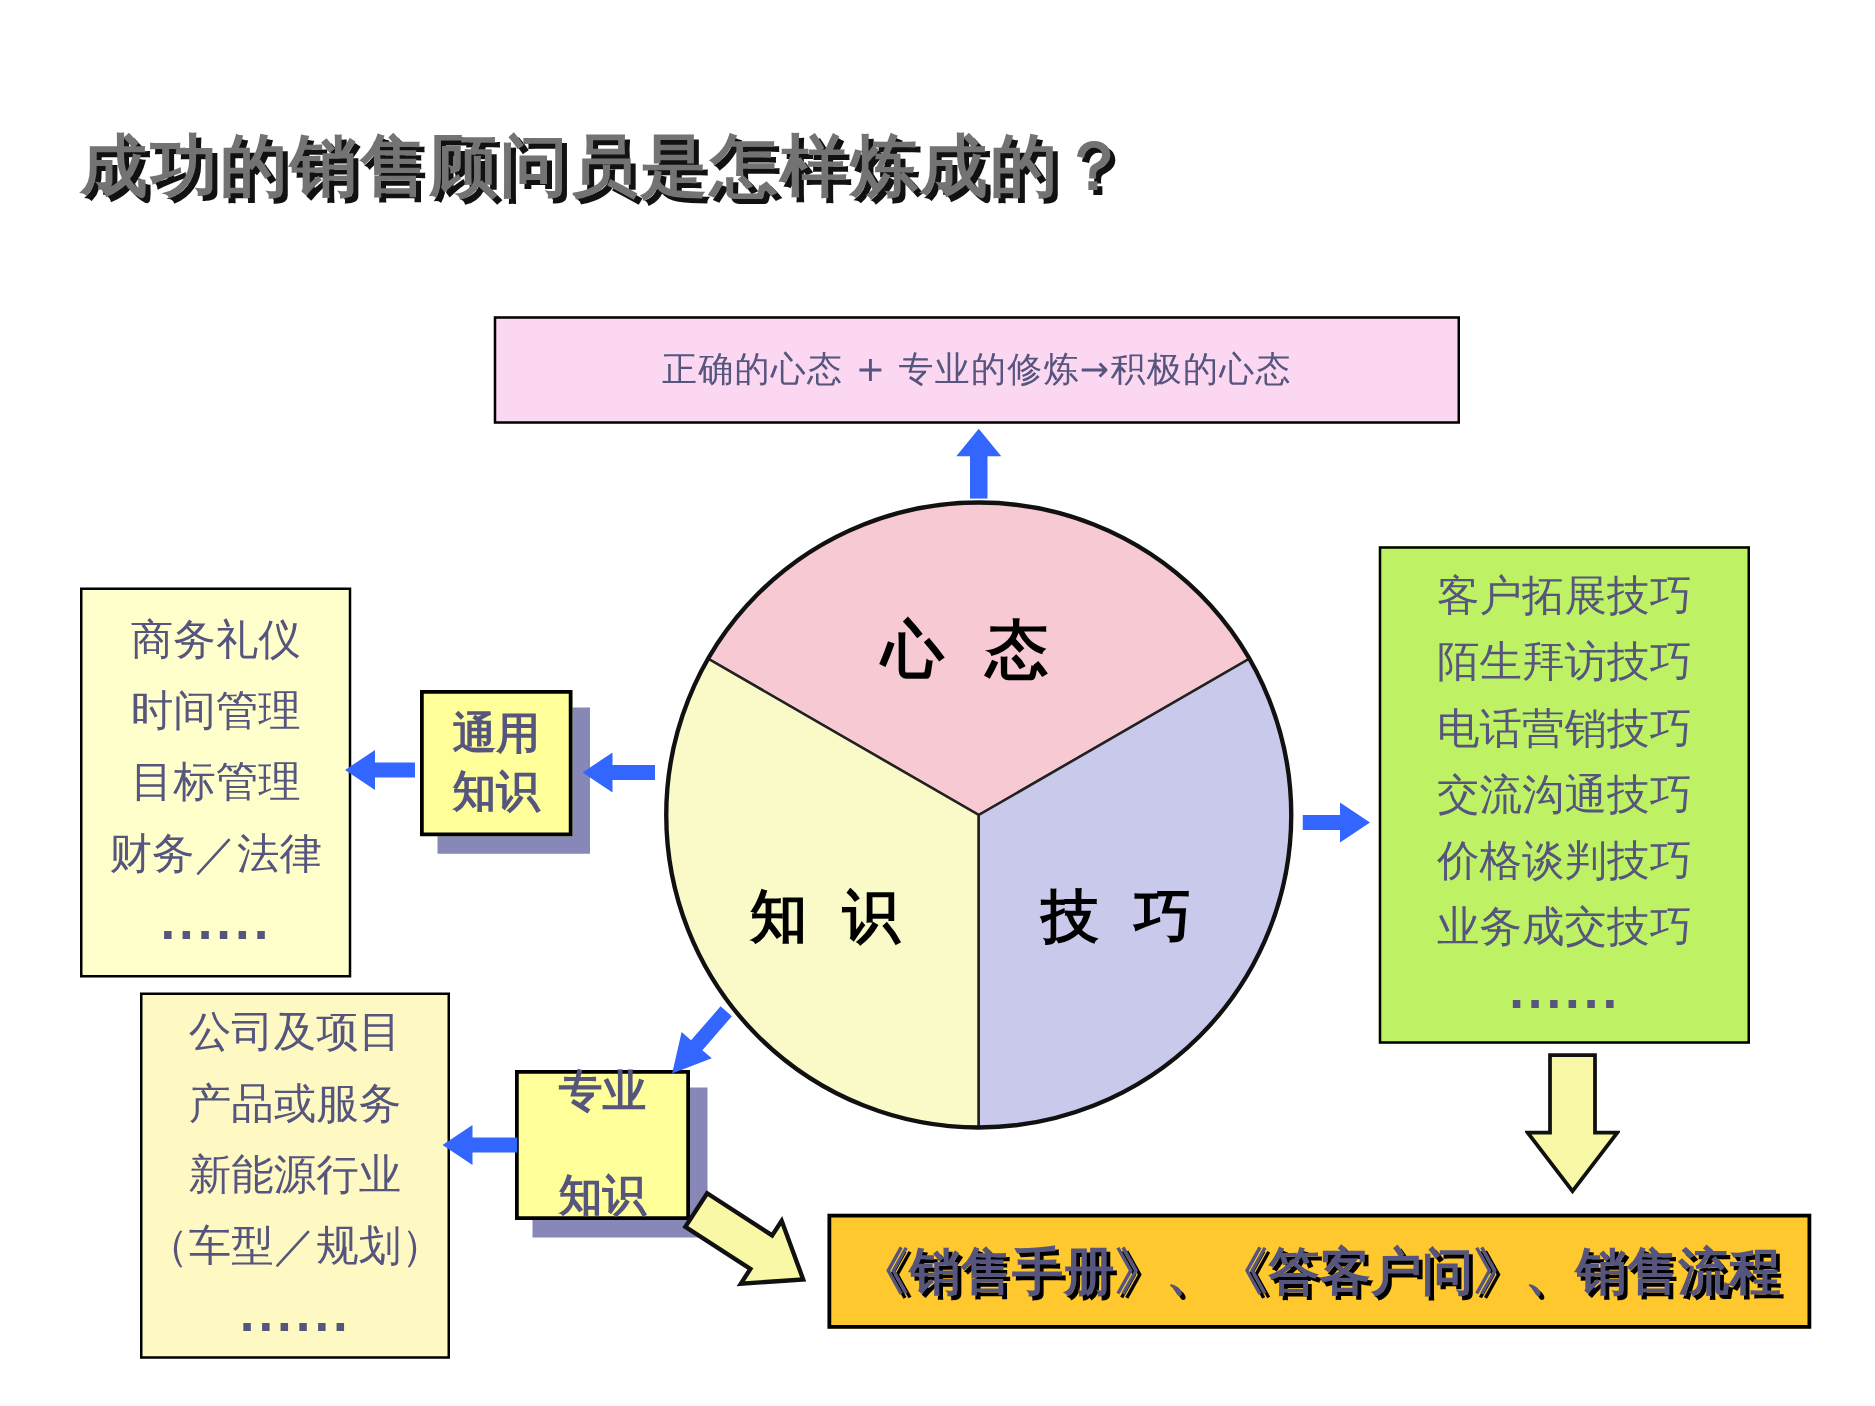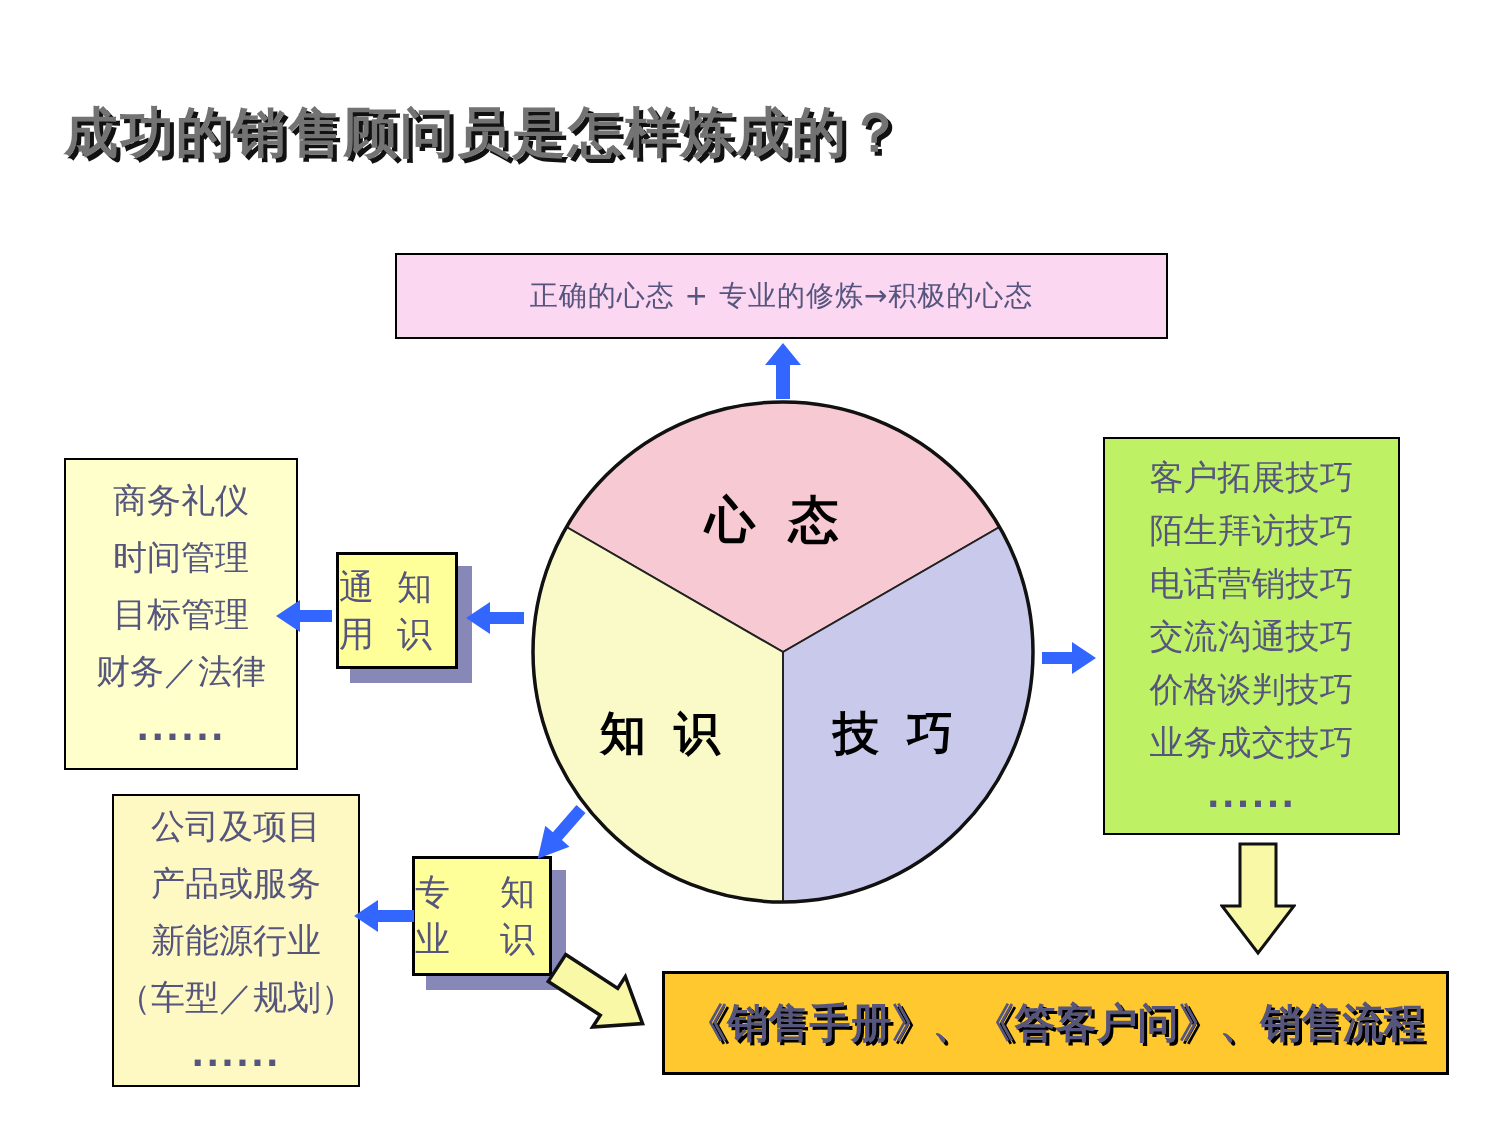--- a/index.html
+++ b/index.html
@@ -19,46 +19,46 @@
     position:absolute; box-sizing:border-box; border:2px solid #000;
     display:flex; flex-direction:column; align-items:center; justify-content:center;
     color:#55557d;
   }
   .top-box {
     left:395px; top:253px; width:773px; height:86px;
     background:#fbd7f2; font-size:28px; letter-spacing:1px;
     justify-content:center;
   }
   .left-box {
-    left:64px; top:458px; width:234px; height:312px;
+    left:64px; top:470px; width:217px; height:312px;
     background:#ffffcc; font-size:34px;
   }
   .left-box .line { line-height:57px; white-space:nowrap; }
   .right-box {
     left:1103px; top:437px; width:297px; height:398px;
     background:#bef264; font-size:34px;
   }
   .right-box .line { line-height:53px; white-space:nowrap; }
   .bottomleft-box {
     left:112px; top:794px; width:248px; height:293px;
     background:#fef9c3; font-size:34px; overflow:visible;
   }
   .bottomleft-box .line { line-height:57px; white-space:nowrap; }
   .dots { font-weight:bold; letter-spacing:2px; }
   .label-box {
     position:absolute; box-sizing:border-box;
     background:#ffff99; border:3px solid #000;
     box-shadow:14px 14px 0 #8888b8;
-    display:flex; flex-direction:row; align-items:center; justify-content:center;
-    color:#55557d; font-size:35px; line-height:47px;
+    display:flex; flex-direction:column; align-items:center; justify-content:center;
+    color:#55557d; font-size:35px; line-height:47px;font-weight:bold;
   }
   .general-label { left:336px; top:552px; width:122px; height:117px; }
   .professional-label { left:412px; top:856px; width:140px; height:120px;gap:36px; }
   .output-box {
-    left:662px; top:971px; width:787px; height:104px;
+    left:662px; top:971px; width:787px; height:92px;
     background:#ffc82e; border-width:3px;
     font-size:41px; font-weight:bold; color:#55557d;
     text-shadow:3px 3px 0 #000;
     white-space:nowrap;
   }
   .abs { position:absolute; }
   svg text {
     font-family:"DejaVu Sans","Liberation Sans",sans-serif;
     font-weight:bold; fill:#000;
   }

